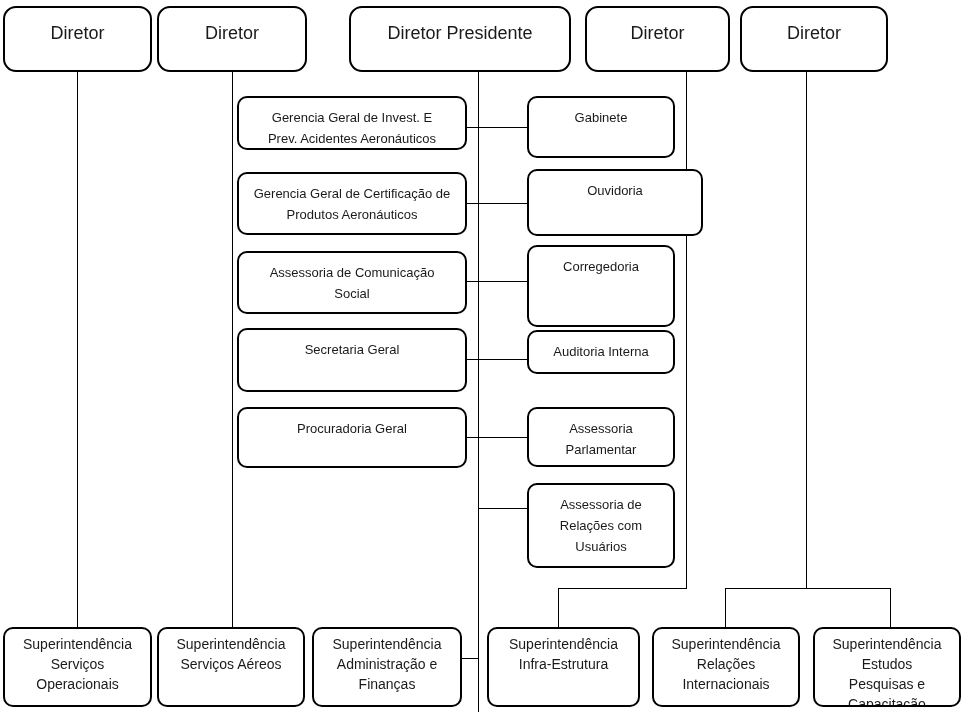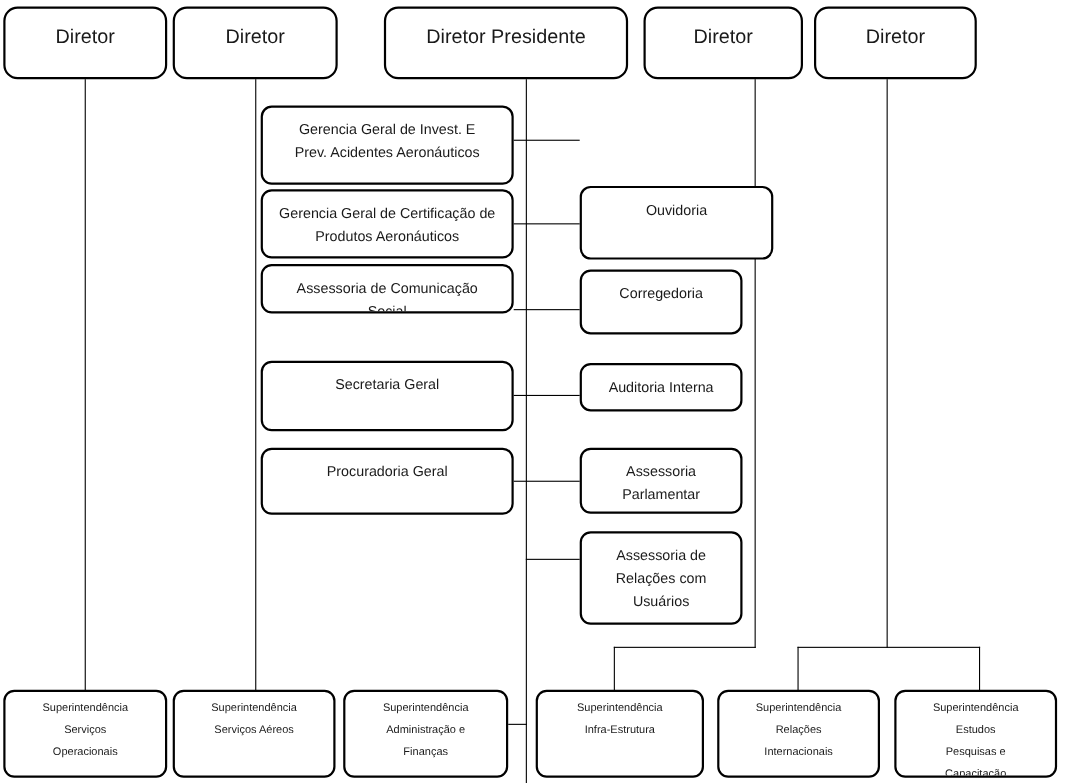--- a/index.html
+++ b/index.html
@@ -16,21 +16,21 @@
     background:#ffffff;
     border:2px solid #000000;
     border-radius:10px;
     box-sizing:border-box;
     text-align:center;
     overflow:hidden;
   }
   .box .lbl{display:block;white-space:pre-line;}
   .box.top{border-radius:13px;font-size:18px;line-height:20px;padding-top:15px;}
   .box.mid{font-size:13px;line-height:21px;padding-top:9px;}
-  .box.bot{font-size:10px;line-height:20px;padding-top:5px;}
+  .box.bot{font-size:14px;line-height:20px;padding-top:5px;}
   .line{position:absolute;background:#000000;}
   .line.v{width:1px;}
   .line.h{height:1px;}
 </style>
 </head>
 <body>
 
 <div class="canvas">
 
   <div class="line v" style="left:77px;top:72px;height:556px"></div>
@@ -63,43 +63,46 @@
   <div class="box top" style="left:349px;top:6px;width:222px;height:66px">
     <span class="lbl">Diretor Presidente</span>
   </div>
   <div class="box top" style="left:585px;top:6px;width:145px;height:66px">
     <span class="lbl">Diretor</span>
   </div>
   <div class="box top" style="left:740px;top:6px;width:148px;height:66px">
     <span class="lbl">Diretor</span>
   </div>
 
-  <div class="box mid" style="left:237px;top:96px;width:230px;height:72px">
+  <div class="box mid" style="left:237px;top:96px;width:230px;height:54px">
     <span class="lbl">Gerencia Geral de Invest. E
 Prev. Acidentes Aeronáuticos</span>
   </div>
   <div class="box mid" style="left:237px;top:172px;width:230px;height:63px">
     <span class="lbl">Gerencia Geral de Certificação de
 Produtos Aeronáuticos</span>
   </div>
-  <div class="box mid" style="left:237px;top:240px;width:230px;height:45px">
+  <div class="box mid" style="left:237px;top:251px;width:230px;height:63px">
     <span class="lbl">Assessoria de Comunicação
 Social</span>
   </div>
   <div class="box mid" style="left:237px;top:407px;width:230px;height:61px">
     <span class="lbl">Procuradoria Geral</span>
   </div>
   <div class="box mid" style="left:237px;top:328px;width:230px;height:64px">
     <span class="lbl">Secretaria Geral</span>
   </div>
 
+  <div class="box mid" style="left:527px;top:96px;width:148px;height:62px">
+    <span class="lbl">Gabinete</span>
+  </div>
   <div class="box mid" style="left:527px;top:169px;width:176px;height:67px">
     <span class="lbl">Ouvidoria</span>
   </div>
-  <div class="box mid" style="left:527px;top:245px;width:148px;height:59px">
+  <div class="box mid" style="left:527px;top:245px;width:148px;height:82px">
     <span class="lbl">Corregedoria</span>
   </div>
   <div class="box mid" style="left:527px;top:330px;width:148px;height:44px">
     <span class="lbl">Auditoria Interna</span>
   </div>
   <div class="box mid" style="left:527px;top:407px;width:148px;height:60px">
     <span class="lbl">Assessoria
 Parlamentar</span>
   </div>
   <div class="box mid" style="left:527px;top:483px;width:148px;height:85px">

